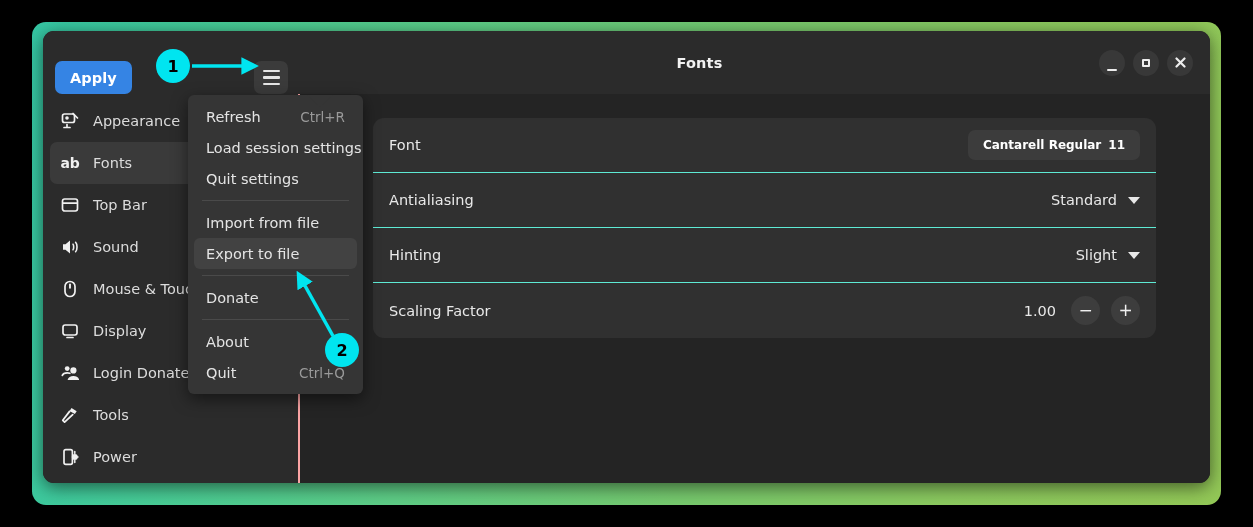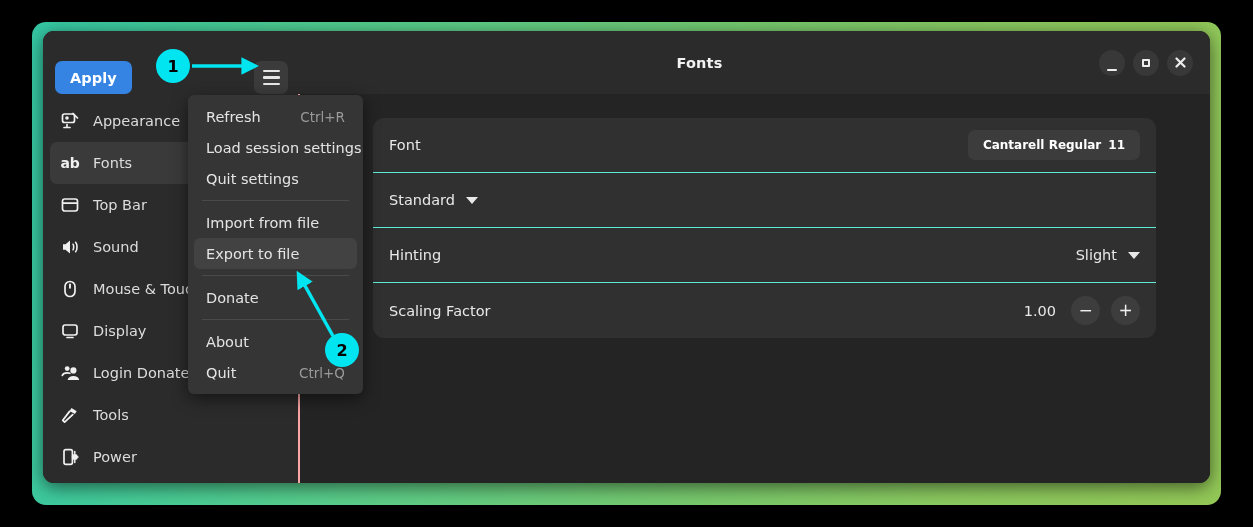--- a/index.html
+++ b/index.html
@@ -434,20 +434,21 @@
 
       <div class="pref-row">
         <div class="pref-label">Font</div>
         <div id="font-chip">
           <span>Cantarell Regular</span>
           <span>11</span>
         </div>
       </div>
 
       <div class="pref-row">
+        <div class="pref-label">Antialiasing</div>
         <div class="dropdown">
           <span class="pref-value">Standard</span>
           <span class="caret"></span>
         </div>
       </div>
 
       <div class="pref-row">
         <div class="pref-label">Hinting</div>
         <div class="dropdown">
           <span class="pref-value">Slight</span>

